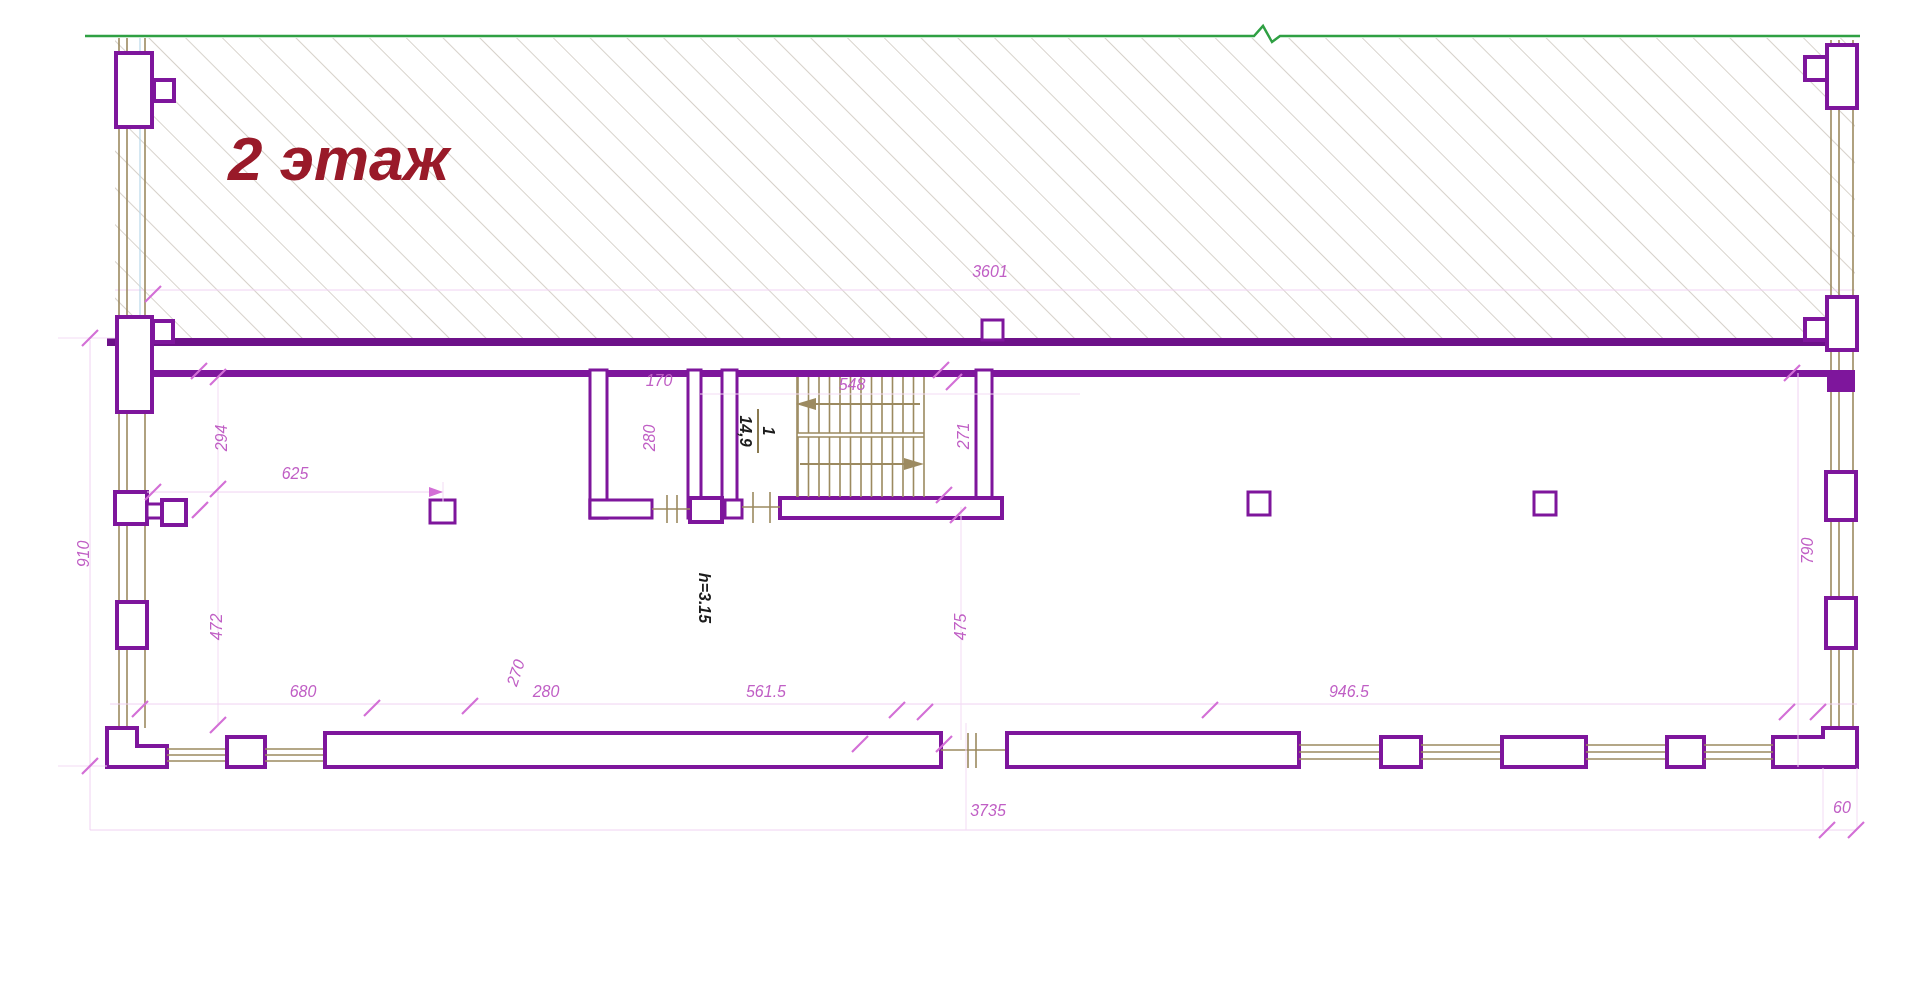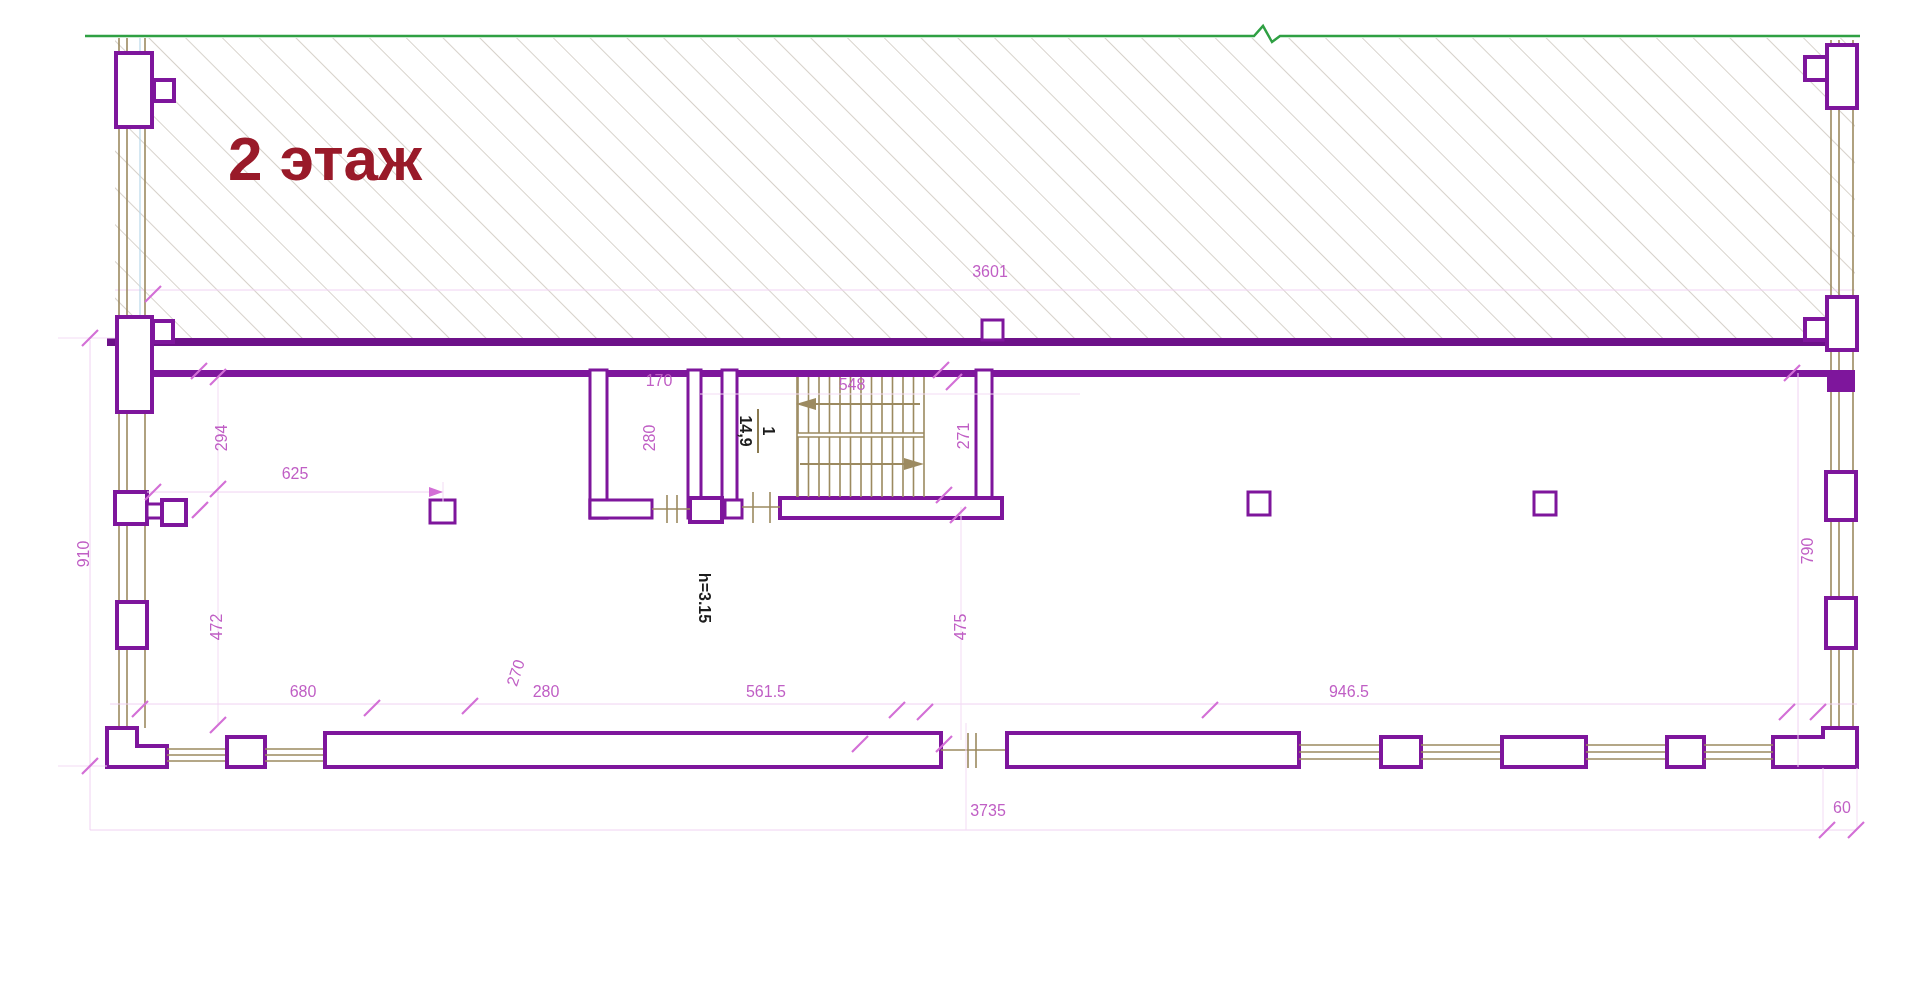--- a/index.html
+++ b/index.html
@@ -1,17 +1,17 @@
 <!DOCTYPE html>
 <html><head>
 <meta charset="utf-8">
 <style>
   html,body{margin:0;padding:0;background:#ffffff;}
   #stage{position:relative;width:1920px;height:1003px;background:#ffffff;overflow:hidden;
-         font-family:"Liberation Sans", sans-serif;}
+         font-family:"Liberation Sans", sans-serif;font-style:italic;}
   svg{position:absolute;left:0;top:0;}
   text{font-family:"Liberation Sans", sans-serif;}
   .dim-text{fill:#c05fc5;font-size:16px;}
   .dim-line{stroke:#f0d2f2;stroke-width:1;}
   .ext-line{stroke:#f3dbf4;stroke-width:1;}
   .tick{stroke:#d36fd6;stroke-width:2.2;}
   .wall-outline{fill:#ffffff;stroke:#7e169c;stroke-width:4;}
   .wall-outline-thin{fill:#ffffff;stroke:#7e169c;stroke-width:3;}
   .tan{stroke:#9c8a60;stroke-width:1.6;fill:none;}
   .black-note{fill:#1c1c1c;font-size:16px;font-weight:600;}

